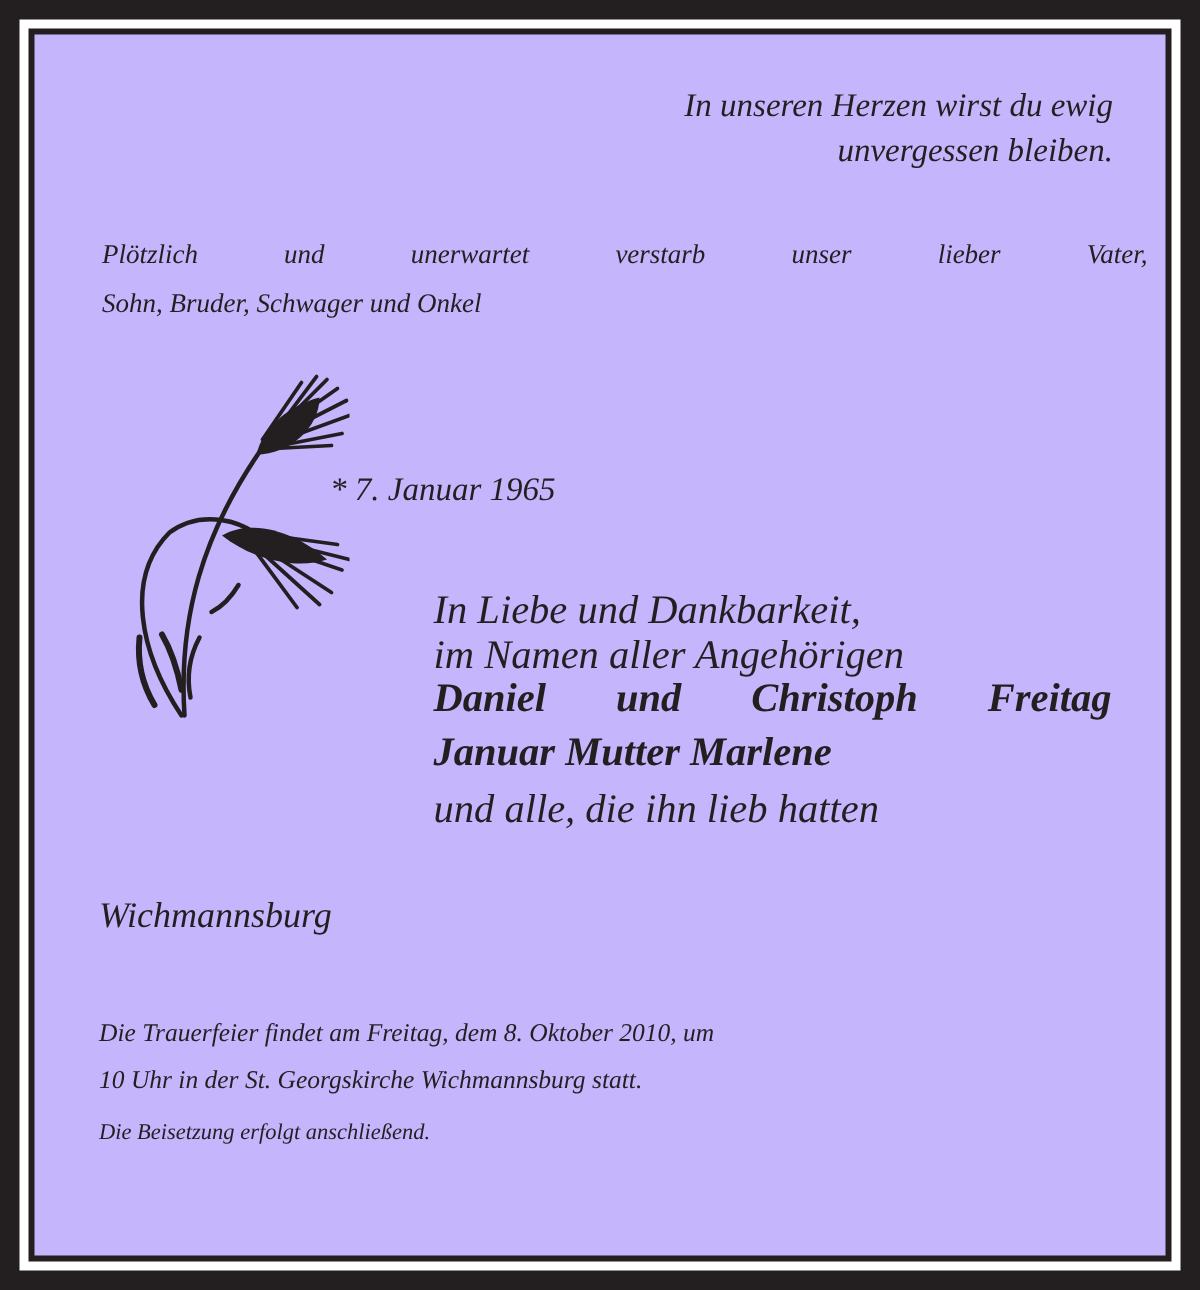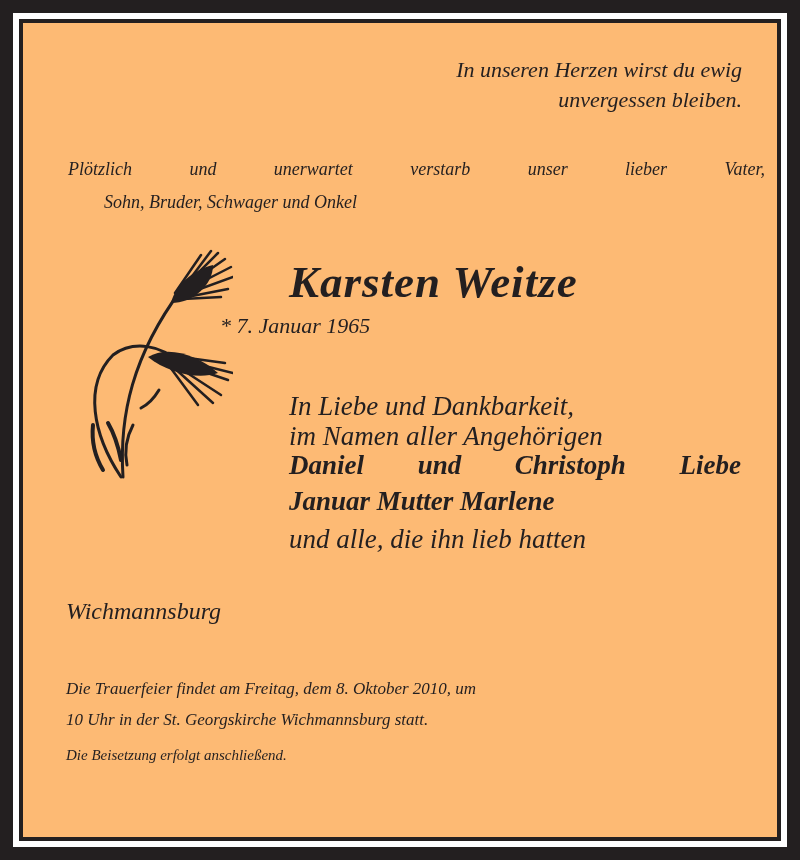--- a/index.html
+++ b/index.html
@@ -18,28 +18,28 @@
     background: #ffffff;
   }
   .rule {
     position: absolute;
     left: 19px; top: 19px; right: 19px; bottom: 19px;
     background: #231f20;
   }
   .card {
     position: absolute;
     left: 23px; top: 23px; right: 23px; bottom: 23px;
-    background: #fdba74;
+    background: #c4b5fd;
   }
   .abs { position: absolute; white-space: nowrap; }
 
   .motto { right: 35px; text-align: right; font-size: 22px; line-height: 30px; }
   .intro { left: 45px; width: 697px; font-size: 18px; line-height: 33px; }
   .intro .l1 { display: block; text-align: justify; text-align-last: justify; }
-  .intro .l2 { display: block; margin-left: 36px; }
+  .intro .l2 { display: block; }
 
   .name { left: 266px; top: 233px; font-size: 45px; font-weight: bold; letter-spacing: 1px; }
   .born { left: 197px; top: 290px; font-size: 22px; }
   .died { left: 480px; top: 290px; font-size: 22px; }
 
   .thanks { left: 266px; top: 356px; font-size: 27px; line-height: 30px; margin-top: 12px; }
   .family { left: 266px; font-size: 27px; line-height: 36px; }
   .family.bold { font-weight: bold; }
   .family .j { display: block; width: 452px; text-align: justify; text-align-last: justify; }
 
@@ -92,30 +92,29 @@
           <path d="M104 118 L 135 160"></path>
           <path d="M118 112 L 162 118"></path>
       </g>
     </g>
     <g fill="#231f20">
       <path d="M108 58 C 112 40, 130 25, 150 20 C 150 40, 130 58, 108 58 Z"></path>
       <path d="M85 112 C 105 100, 135 110, 155 128 C 135 135, 105 128, 85 112 Z"></path>
     </g>
   </svg>
 
-  <div class="abs name">Karsten Weitze</div>
   <div class="abs born">* 7. Januar 1965</div>
 
   <div class="abs thanks">
     <div>In Liebe und Dankbarkeit,</div>
     <div>im Namen aller Angehörigen</div>
   </div>
 
   <div class="abs family bold" style="top:424px;">
-    <span class="j">Daniel und Christoph Liebe</span>
+    <span class="j">Daniel und Christoph Freitag</span>
   </div>
   <div class="abs family bold" style="top:460px;">Januar Mutter Marlene</div>
   <div class="abs family" style="top:498px;">und alle, die ihn lieb hatten</div>
 
   <div class="abs place">Wichmannsburg</div>
 
   <div class="abs service">
     <div>Die Trauerfeier findet am Freitag, dem 8. Oktober 2010, um</div>
     <div>10 Uhr in der St. Georgskirche Wichmannsburg statt.</div>
   </div>

